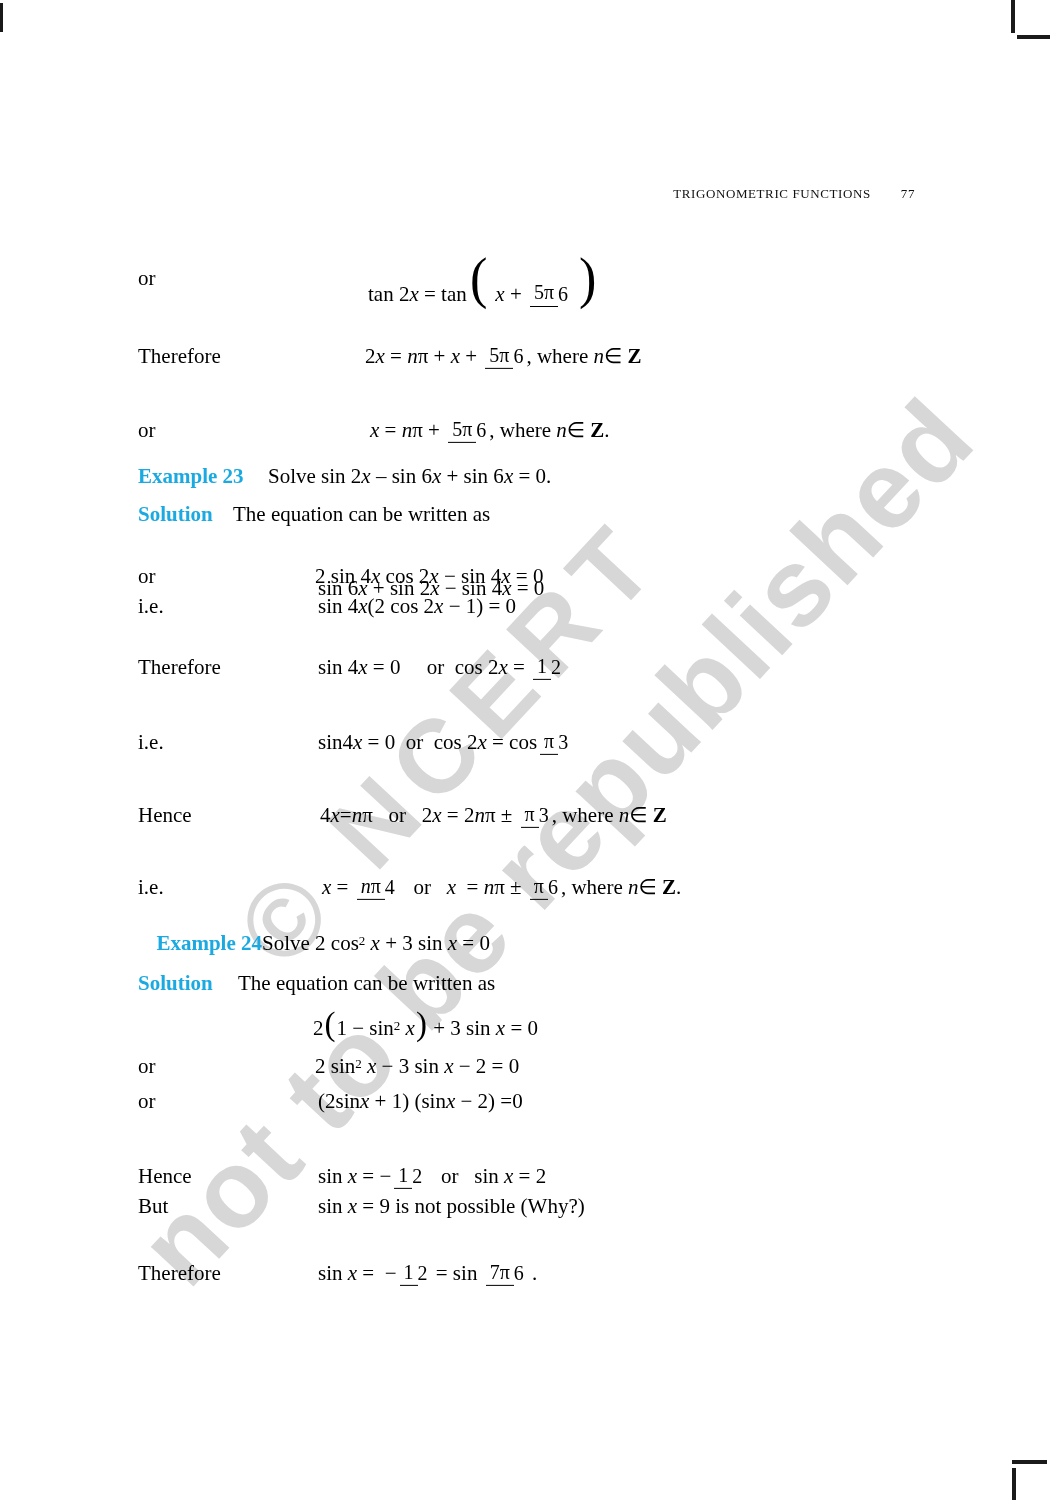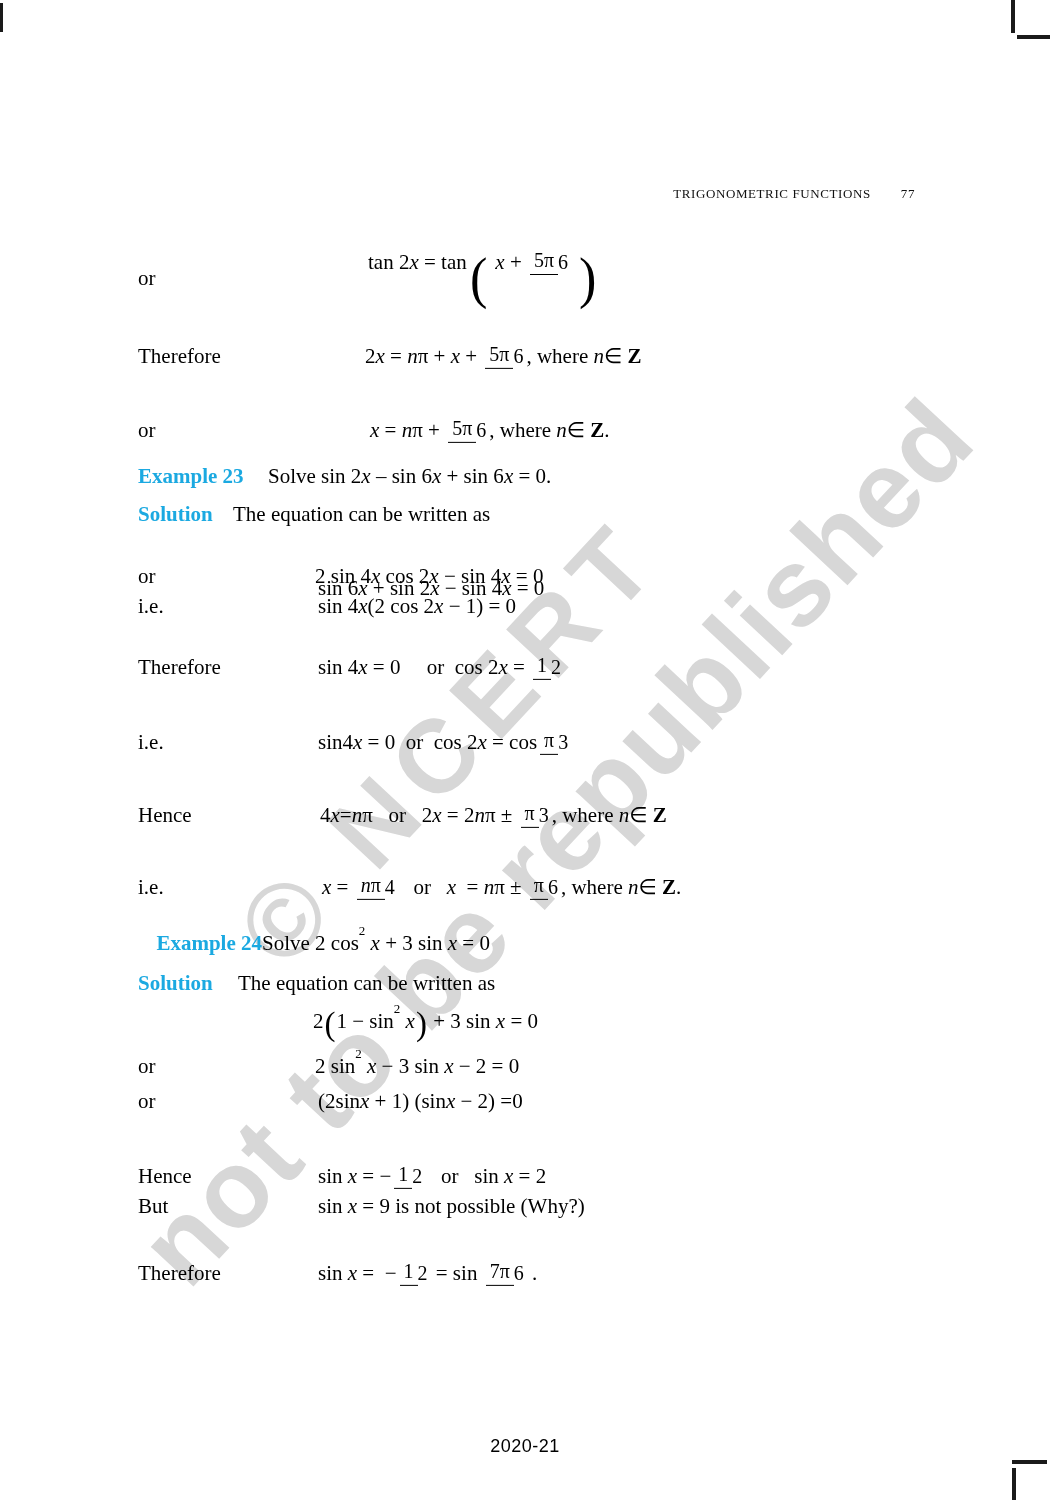--- a/index.html
+++ b/index.html
@@ -25,21 +25,21 @@
     font-size:13px;letter-spacing:0.6px;z-index:2;color:#111;
   }
   
   .content{position:absolute;inset:0;z-index:2;}
   .line{
     position:absolute;left:138px;display:flex;align-items:center;
     transform:translateY(-50%);white-space:pre;font-size:21px;line-height:1.25;
   }
   .label{flex:none;}
   .line.heading .label{color:var(--accent,#1BA9E1);font-weight:bold;}
-  .formula{display:flex;align-items:flex-start;white-space:pre;}
+  .formula{display:flex;align-items:flex-end;white-space:pre;}
   .formula .it{font-style:italic;}
   .formula .bf{font-weight:bold;}
   .sup{font-size:13px;transform:translateY(-7px);}
   .frac{
     display:inline-flex;align-items:center;
     font-size:20px;line-height:1.18;margin:0 3px;text-align:center;
   }
   .frac .num{border-bottom:1.6px solid #000;padding:0 4px 1px;display:inline-flex;white-space:pre;}
   .frac .den{padding-top:1px;display:inline-flex;white-space:pre;}
   .bigp{font-size:58px;font-weight:300;line-height:1;margin:0 2px;transform:scaleX(0.9);}
@@ -88,23 +88,20 @@
       <div class="line heading" style="top: 943px;"><span class="label" style="width: 124px; text-align: right;">Example 24</span><span class="formula"><span class="rm">Solve 2 cos</span><span class="sup">2</span><span class="rm"> </span><span class="it">x</span><span class="rm"> + 3 sin </span><span class="it">x</span><span class="rm"> = 0</span></span></div>
       <div class="line heading" style="top: 983px;"><span class="label" style="width: 100px;">Solution</span><span class="formula"><span class="rm">The equation can be written as</span></span></div>
       <div class="line" style="top: 1024px;"><span class="label" style="width: 175px;"></span><span class="formula"><span class="rm">2</span><span class="medp">(</span><span class="rm">1 − sin</span><span class="sup">2</span><span class="rm"> </span><span class="it">x</span><span class="medp">)</span><span class="rm"> + 3 sin </span><span class="it">x</span><span class="rm"> = 0</span></span></div>
       <div class="line" style="top: 1066px;"><span class="label" style="width: 177px;">or</span><span class="formula"><span class="rm">2 sin</span><span class="sup">2</span><span class="rm"> </span><span class="it">x</span><span class="rm"> − 3 sin </span><span class="it">x</span><span class="rm"> − 2 = 0</span></span></div>
       <div class="line" style="top: 1101px;"><span class="label" style="width: 180px;">or</span><span class="formula"><span class="rm">(2sin</span><span class="it">x</span><span class="rm"> + 1) (sin</span><span class="it">x</span><span class="rm"> − 2) =0</span></span></div>
       <div class="line" style="top: 1176px;"><span class="label" style="width: 180px;">Hence</span><span class="formula"><span class="rm">sin </span><span class="it">x</span><span class="rm"> = −</span><span class="frac"><span class="num"><span class="rm">1</span></span><span class="den"><span class="rm">2</span></span></span><span class="rm">   or   sin </span><span class="it">x</span><span class="rm"> = 2</span></span></div>
       <div class="line" style="top: 1206px; font-family: Liberation Serif, serif;"><span class="label" style="width: 180px;">But</span><span class="formula"><span class="rm">sin </span><span class="it">x</span><span class="rm"> = 9 is not possible (Why?)</span></span></div>
       <div class="line" style="top: 1273px;"><span class="label" style="width: 180px;">Therefore</span><span class="formula"><span class="rm">sin </span><span class="it">x</span><span class="rm"> =  −</span><span class="frac"><span class="num"><span class="rm">1</span></span><span class="den"><span class="rm">2</span></span></span><span class="rm"> = sin </span><span class="frac"><span class="num"><span class="rm">7π</span></span><span class="den"><span class="rm">6</span></span></span><span class="rm"> .</span></span></div>
     </div>
 
-  <div class="footer">
-    <span>2020-21</span>
-  </div>
 
   <div class="crop crop-tl-v"></div>
   <div class="crop crop-tr-v"></div>
   <div class="crop crop-tr-h"></div>
   <div class="crop crop-br-h"></div>
   <div class="crop crop-br-v"></div>
 
 </div>
 
 </body></html>

